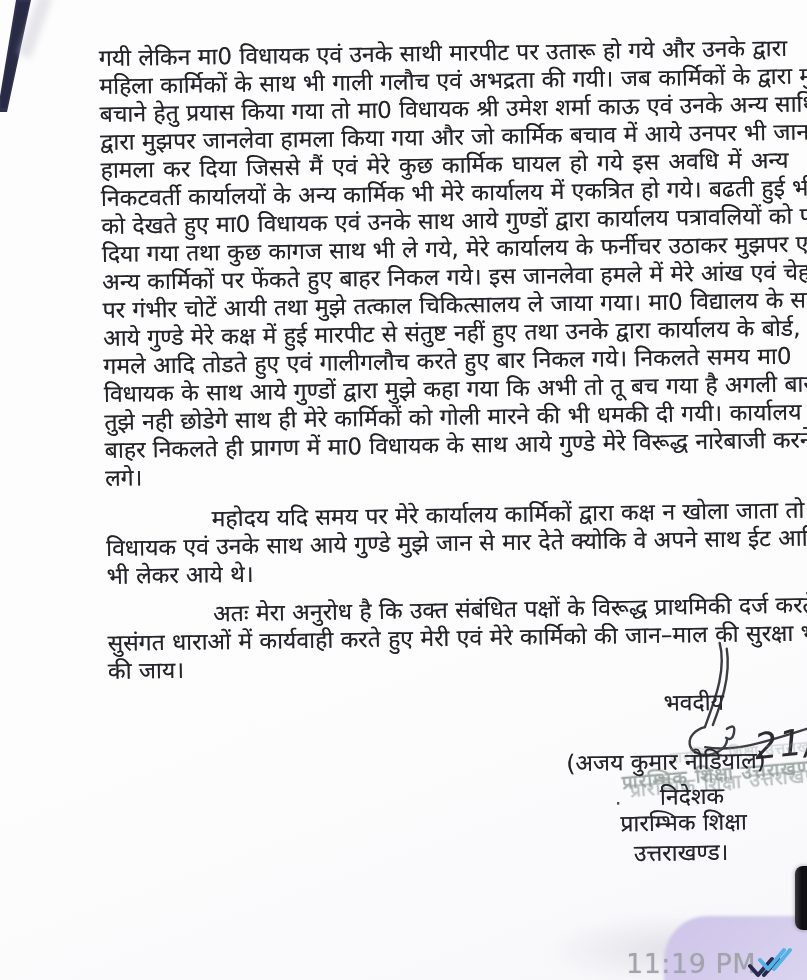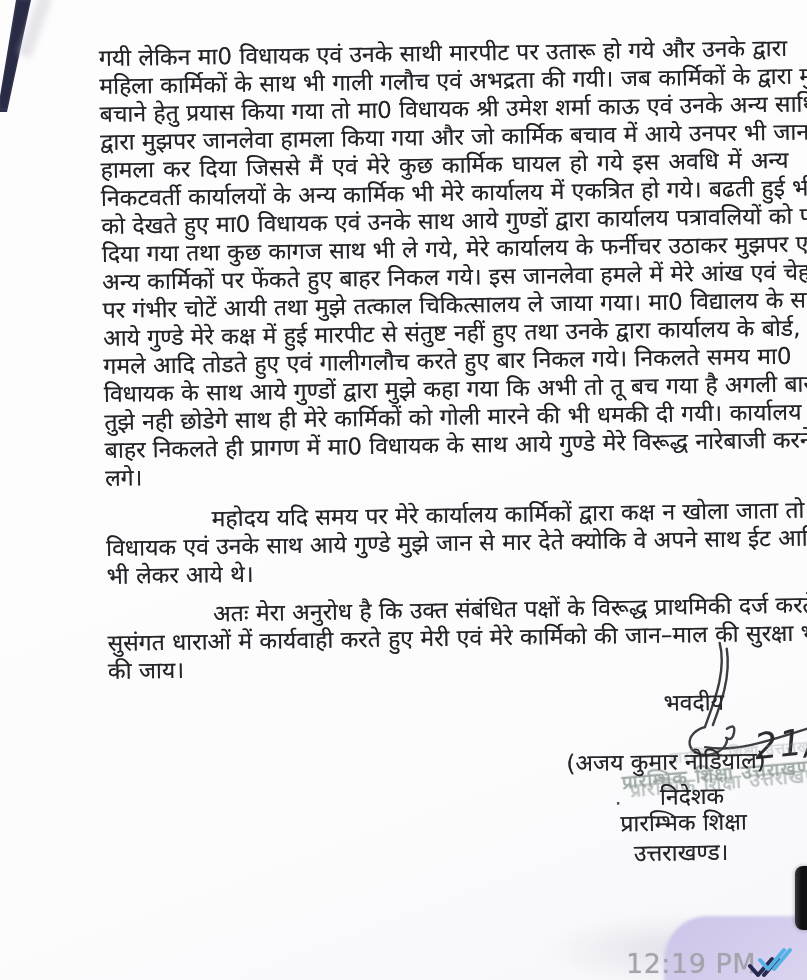--- a/index.html
+++ b/index.html
@@ -137,21 +137,21 @@
   <div class="closing-item sender-name">(अजय कुमार नौडियाल)</div>
   <div class="closing-item dot-mark">.</div>
   <div class="closing-item designation">निदेशक</div>
   <div class="closing-item department">प्रारम्भिक शिक्षा</div>
   <div class="closing-item place">उत्तराखण्ड।</div>
 </div>
 
 <div class="haze"></div>
 <div class="bubble"></div>
 <div class="black-pill"></div>
-<div class="timestamp">12:19 PM</div>
+<div class="timestamp">11:19 PM</div>
 
 <svg class="checks" width="58" height="40" viewBox="0 0 58 40">
   <g fill="none" stroke="#272a4e" stroke-width="4" stroke-linecap="round" stroke-linejoin="round">
     <path d="M4,24 l8,9 l14,-16"></path>
     <path d="M18,33 l14,-16"></path>
   </g>
   <g fill="none" stroke="#55b1e6" stroke-width="4" stroke-linecap="round" stroke-linejoin="round">
     <path d="M14,18 l8,9 l16,-19"></path>
     <path d="M28,27 l16,-19"></path>
   </g>

